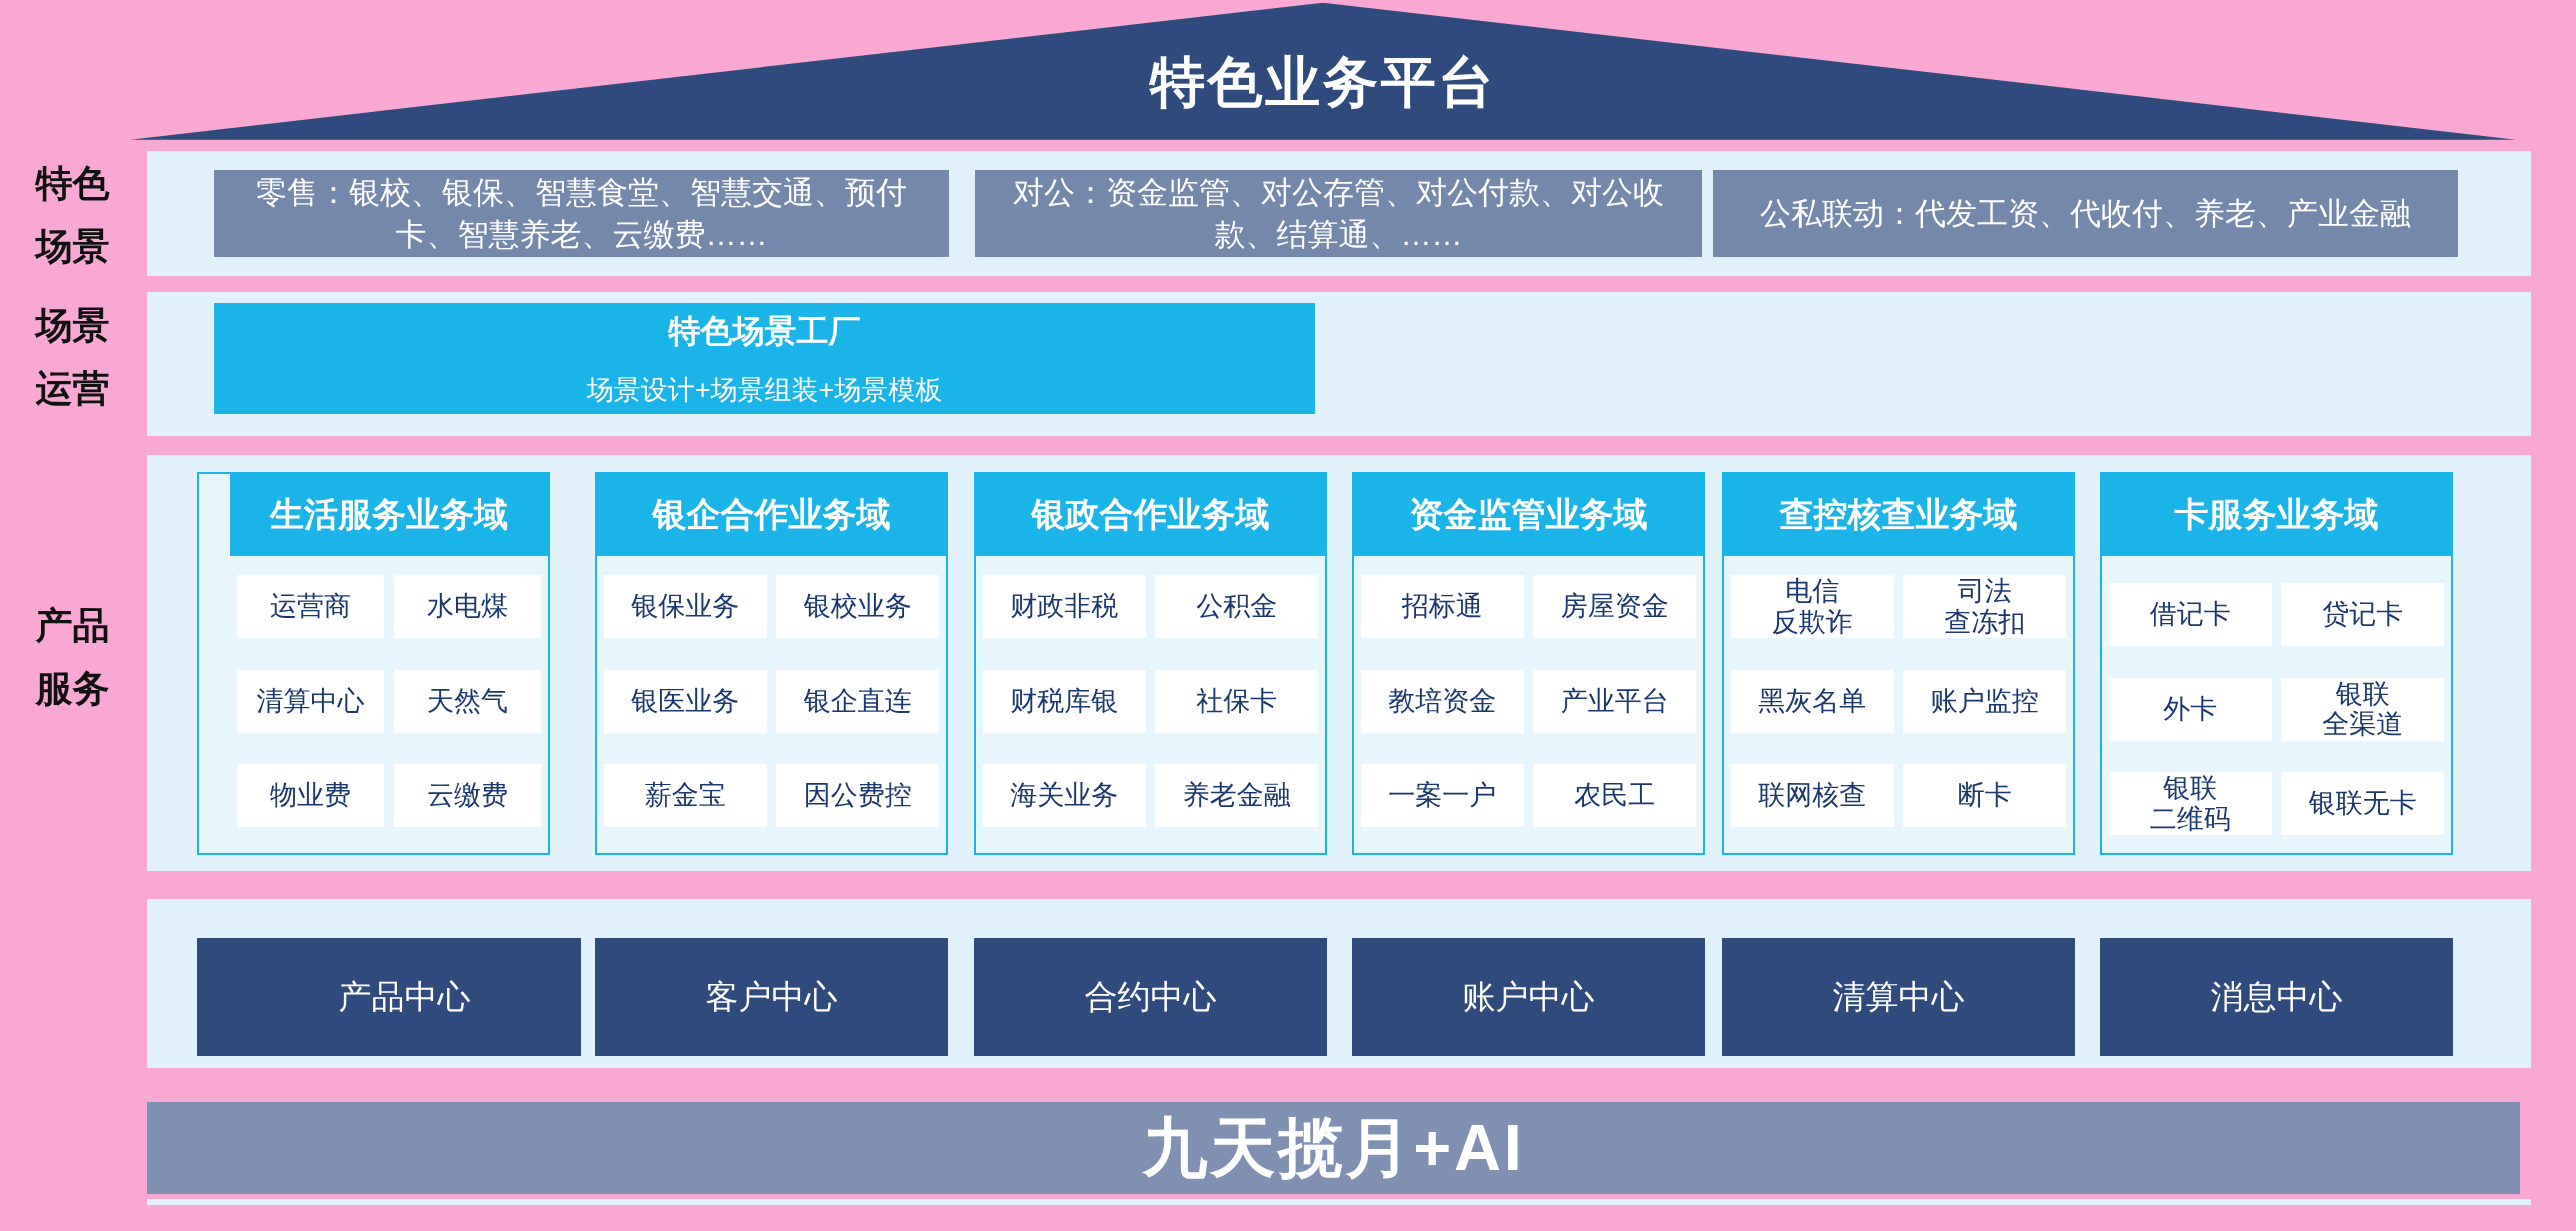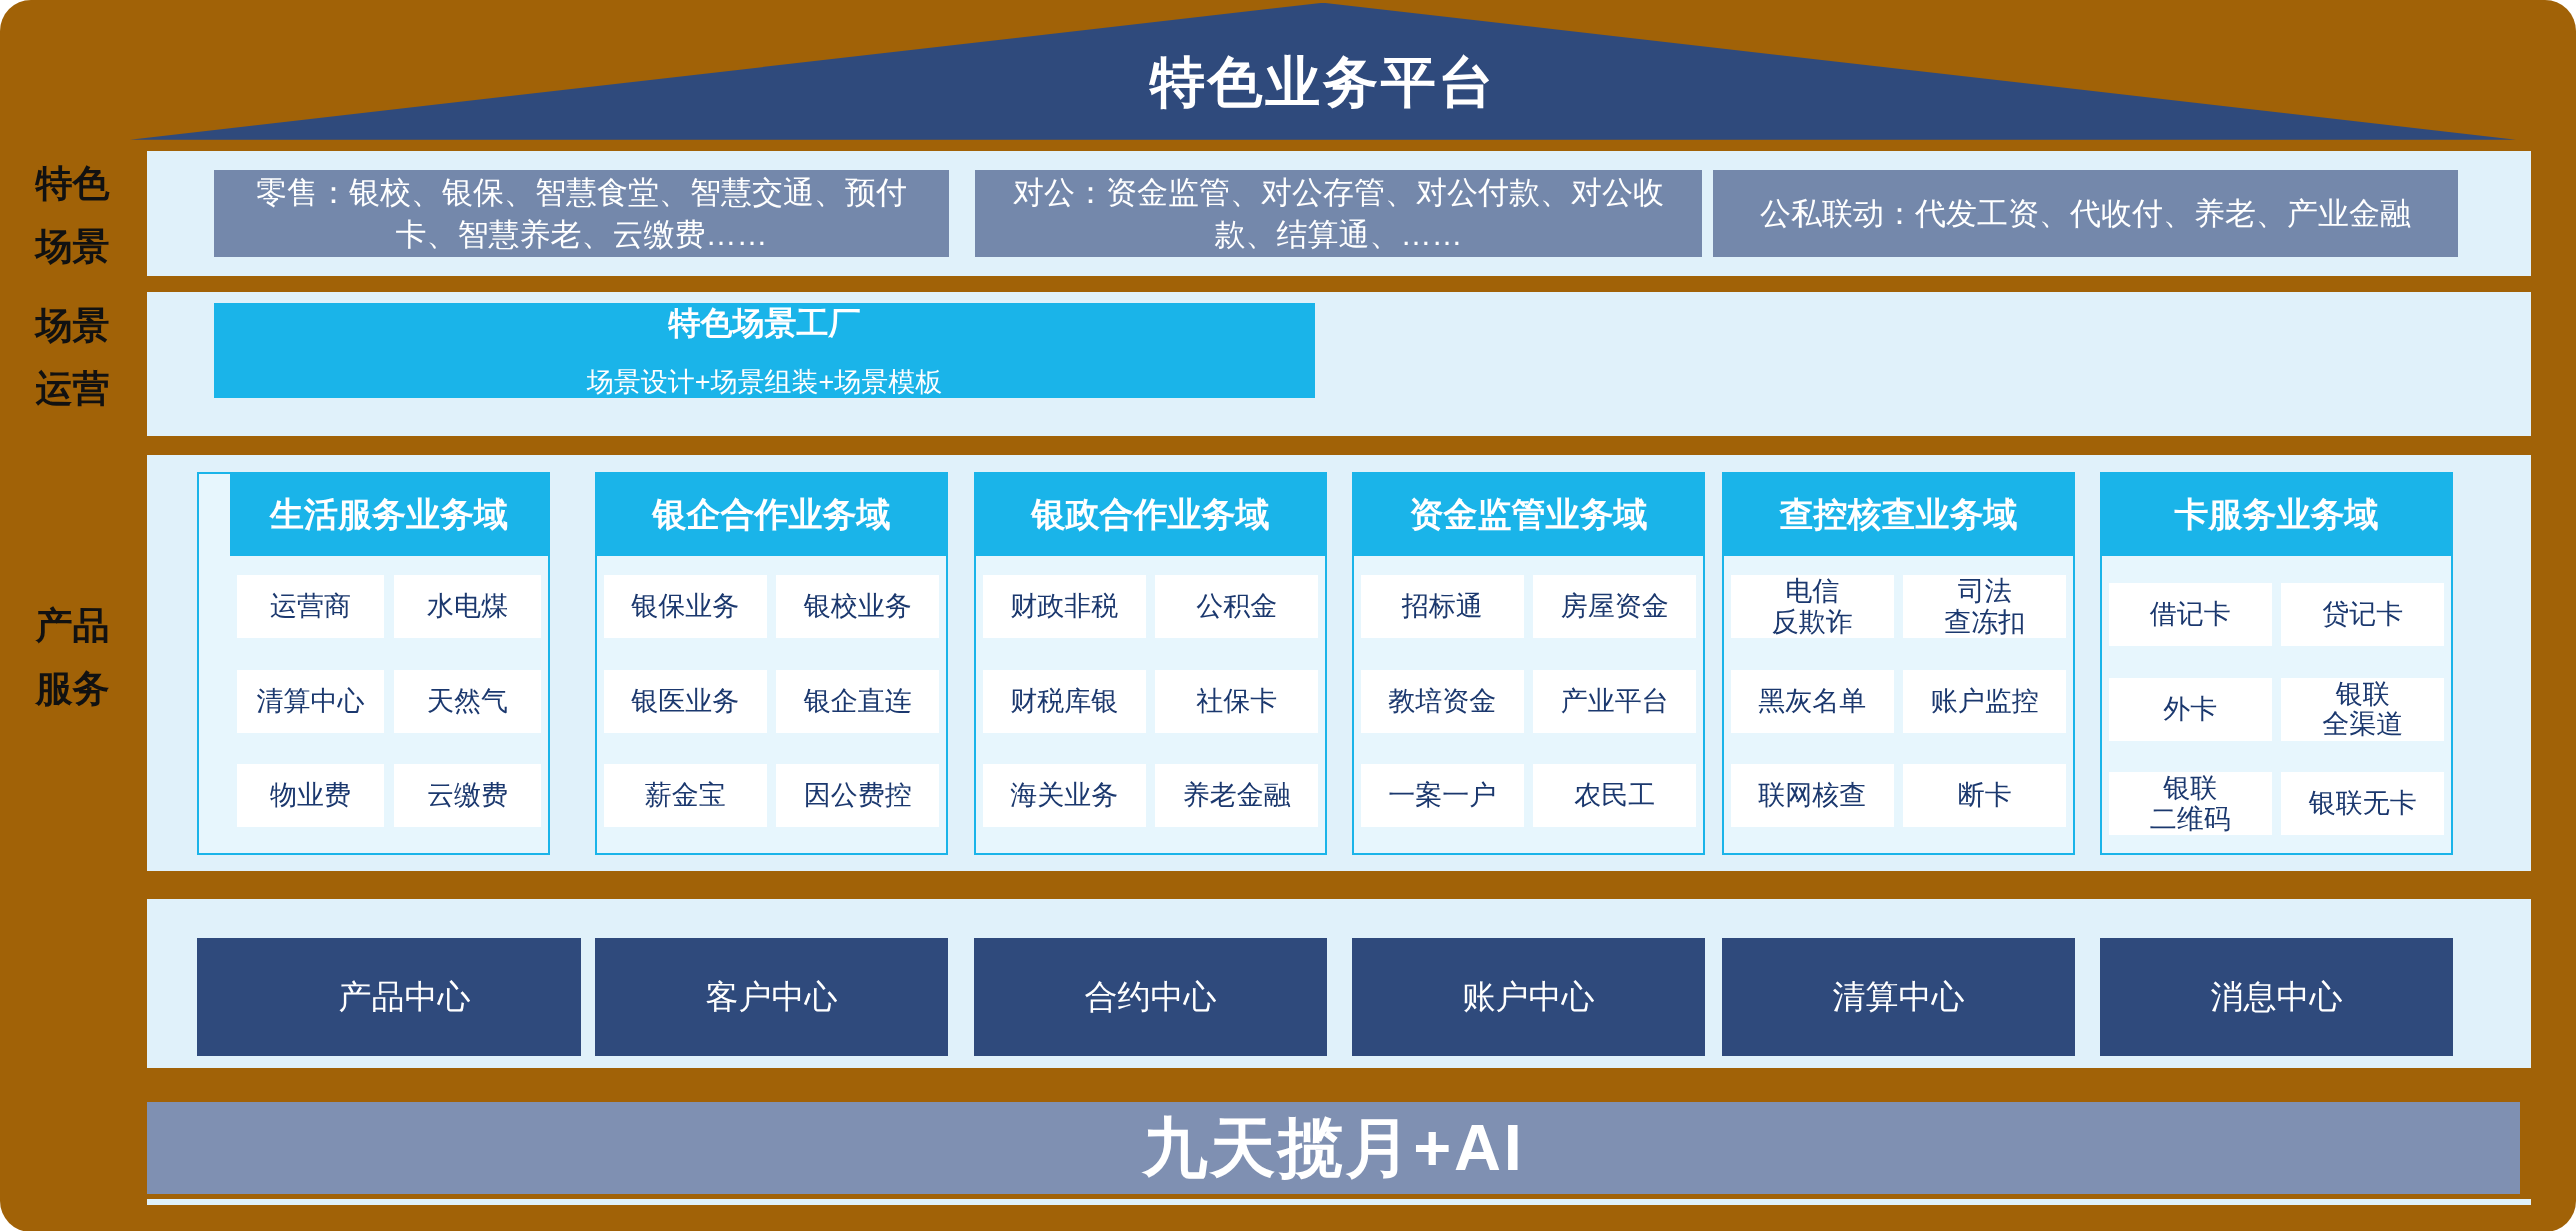--- a/index.html
+++ b/index.html
@@ -1,17 +1,17 @@
 <!DOCTYPE html>
 <html style="--navy: #2f4a7c; --slate: #7488ab; --slate_light: #7f90b2; --cyan: #1ab4e9; --band: #e0f1fa; --panel: #e7f6fd; --cell_text: #1b386e; --label_text: #111111;font-size:11px"><head>
 <meta charset="utf-8">
 <style>
   html,body{margin:0;padding:0;background:#ffffff;}
   body{font-family:"Liberation Sans","DejaVu Sans",sans-serif;}
-  #canvas{position:relative;width:2576px;height:1232px;background:#a16207;overflow:hidden;border-radius:31px;}
+  #canvas{position:relative;width:2576px;height:1232px;background:#f9a8d4;overflow:hidden;}
 
   
   .roof{position:absolute;left:130px;top:2.7px;width:2386px;height:137px;
         background:var(--navy,#2f4a7c);
         clip-path:polygon(50% 0%,100% 100%,0% 100%);
         display:flex;align-items:center;justify-content:center;}
   .roof-title{color:#fff;font-size:55px;font-weight:bold;letter-spacing:2.7px;padding-top:23px;}
 
   
   .side-label{position:absolute;left:0;width:145px;text-align:center;
@@ -24,21 +24,21 @@
   #band-operation{top:292px;height:144px;}
   #band-products{top:455px;height:416px;}
   #band-shared{top:899px;height:169px;}
 
   
   .scene-box{position:absolute;top:170px;height:87px;background:var(--slate,#7488ab);
              color:#fff;font-size:31px;line-height:1.35;text-align:center;
              display:flex;align-items:center;justify-content:center;padding:0 19px;box-sizing:border-box;}
 
   
-  .op-box{position:absolute;top:303px;height:95px;background:var(--cyan,#1ab4e9);
+  .op-box{position:absolute;top:303px;height:111px;background:var(--cyan,#1ab4e9);
           color:#fff;text-align:center;display:flex;flex-direction:column;
           align-items:center;justify-content:center;gap:18px;}
   .op-title{font-size:32px;font-weight:bold;}
   .op-sub{font-size:27px;}
 
   
   .prod-col{position:absolute;top:472px;width:353px;height:383px;box-sizing:border-box;
             border:2.1px solid var(--cyan,#1ab4e9);background:var(--panel,#e7f6fd);
             display:flex;flex-direction:column;}
   .prod-head{height:82px;flex:0 0 82px;background:var(--cyan,#1ab4e9);color:#fff;

